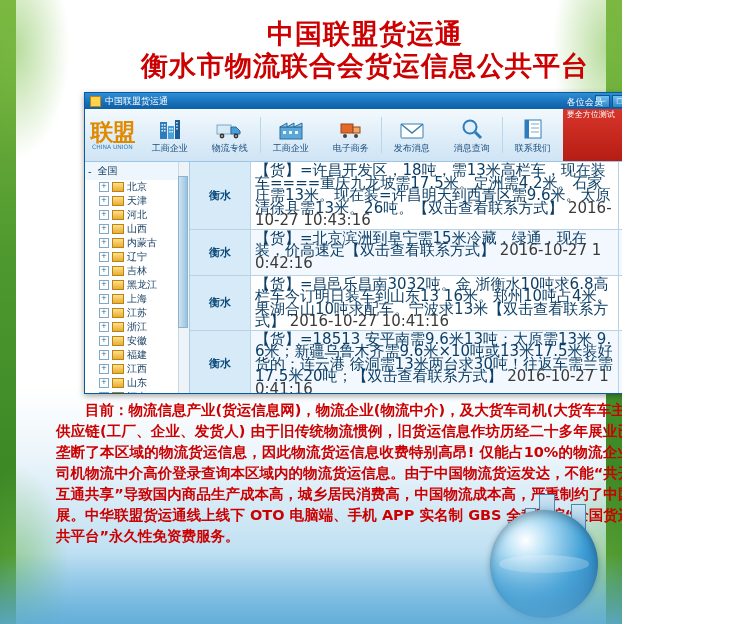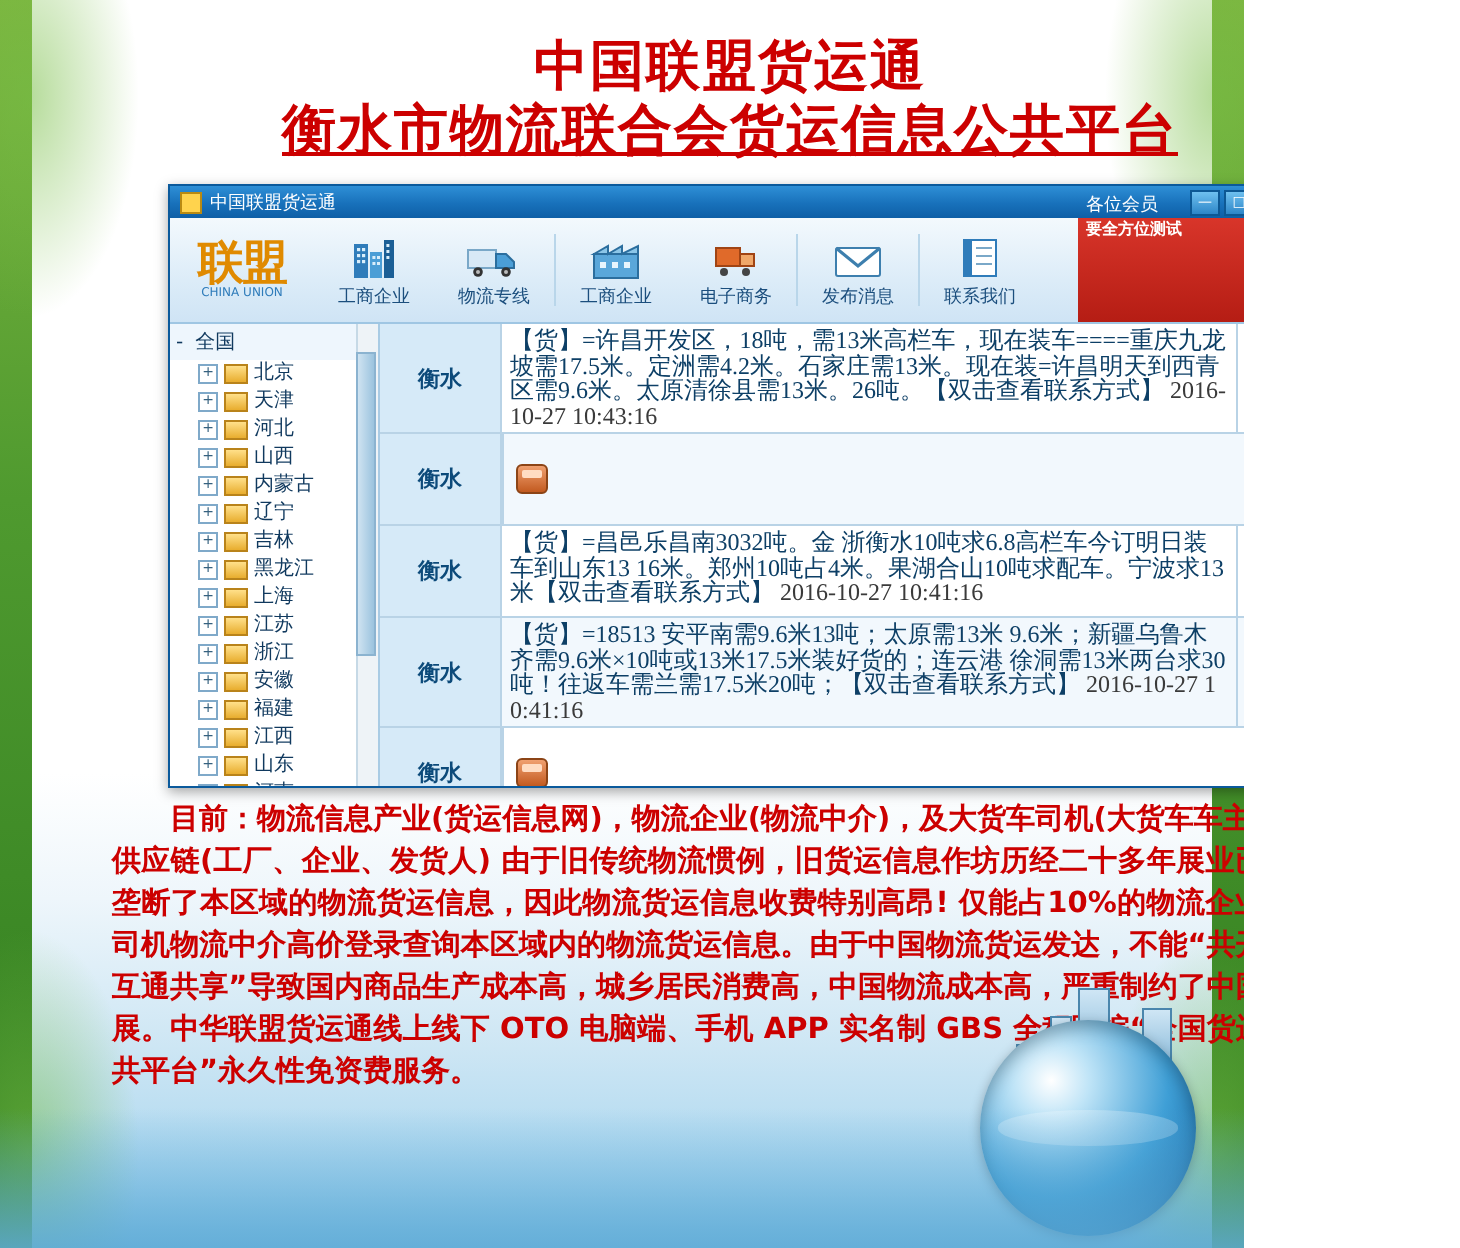--- a/index.html
+++ b/index.html
@@ -56,21 +56,20 @@
     font-size: 27px;
     font-weight: bold;
     color: #cc0000;
     letter-spacing: 1px;
   }
   .title-2 {
     font-size: 27px;
     font-weight: bold;
     color: #cc0000;
     letter-spacing: 1px;
-    text-decoration: underline;
   }
 
   
   .app-window {
     position: absolute;
     left: 84px;
     top: 92px;
     width: 562px;
     height: 300px;
     border: 1px solid #0b5a9c;
@@ -174,21 +173,21 @@
     width: 108px;
     background: linear-gradient(to bottom, #d8352a 0%, #b51d14 100%);
     color: #fff;
     display: flex;
     flex-direction: column;
     justify-content: center;
     padding: 2px 4px;
     box-sizing: border-box;
   }
   .vip-line1 { font-size: 9px; }
-  .vip-line2 { font-size: 8px; font-weight: bold; }
+  .vip-line2 { font-size: 8px; }
   .vip-line3 { font-size: 8px; margin-top: 43px; }
   .vip-line3 b { color: #ffe680; }
 
   
   .app-body {
     display: flex;
     height: 231px;
   }
   .tree-panel {
     width: 104px;
@@ -265,25 +264,24 @@
     display: flex;
     align-items: center;
     justify-content: center;
     font-size: 11px;
     color: #0c4a7a;
     font-weight: bold;
   }
   .row-text {
     flex: 1;
     padding: 2px 4px;
-    font-size: 12px;
+    font-size: 15px;
     line-height: 12.5px;
     color: #0d3f66;
     word-break: break-all;
-    font-family: Liberation Serif, serif;
   }
   .row-text .stamp { color: #3a3a3a; }
   .row-action {
     width: 28px;
     border-left: 1px solid #b9d3e6;
     display: flex;
     align-items: center;
     justify-content: center;
   }
   .phone-icon {
@@ -480,20 +478,29 @@
         <div class="tb-item">
           <span class="ti-icon">
             <svg width="26" height="20" viewBox="0 0 26 20">
               <rect x="2" y="4" width="22" height="14" rx="1" fill="#ffffff" stroke="#3d7fae"></rect>
               <path d="M2 4 L13 13 L24 4" fill="none" stroke="#3d7fae" stroke-width="1.6"></path>
             </svg>
           </span>
           <span class="ti-label">发布消息</span>
         </div>
 
+        <div class="tb-item">
+          <span class="ti-icon">
+            <svg width="24" height="22" viewBox="0 0 24 22">
+              <circle cx="10" cy="9" r="6.5" fill="#dff0fa" stroke="#2f7cba" stroke-width="2"></circle>
+              <line x1="15" y1="14" x2="21" y2="20" stroke="#2f7cba" stroke-width="3"></line>
+            </svg>
+          </span>
+          <span class="ti-label">消息查询</span>
+        </div>
 
         <div class="tb-sep"></div>
 
 
         <div class="tb-item">
           <span class="ti-icon">
             <svg width="22" height="22" viewBox="0 0 22 22">
               <rect x="3" y="2" width="16" height="18" fill="#ffffff" stroke="#2f7cba"></rect>
               <rect x="3" y="2" width="4" height="18" fill="#2f7cba"></rect>
               <line x1="9" y1="6" x2="17" y2="6" stroke="#7aa8c8"></line>
@@ -618,20 +625,24 @@
             <span>【货】=许昌开发区，18吨，需13米高栏车，现在装车====重庆九龙坡需17.5米。定洲需4.2米。石家庄需13米。现在装=许昌明天到西青区需9.6米。太原清徐县需13米。26吨。【双击查看联系方式】</span>
             <span class="stamp">2016-10-27 10:43:16</span>
           </div>
           <div class="row-action">
             <span class="phone-icon"></span>
           </div>
         </div>
 
         <div class="list-row">
           <div class="row-city">衡水</div>
+          <div class="row-text">
+            <span>【货】=北京滨洲到阜宁需15米冷藏，绿通，现在装，价高速定【双击查看联系方式】</span>
+            <span class="stamp">2016-10-27 10:42:16</span>
+          </div>
           <div class="row-action">
             <span class="phone-icon"></span>
           </div>
         </div>
 
         <div class="list-row">
           <div class="row-city">衡水</div>
           <div class="row-text">
             <span>【货】=昌邑乐昌南3032吨。金 浙衡水10吨求6.8高栏车今订明日装车到山东13 16米。郑州10吨占4米。果湖合山10吨求配车。宁波求13米【双击查看联系方式】</span>
             <span class="stamp">2016-10-27 10:41:16</span>

